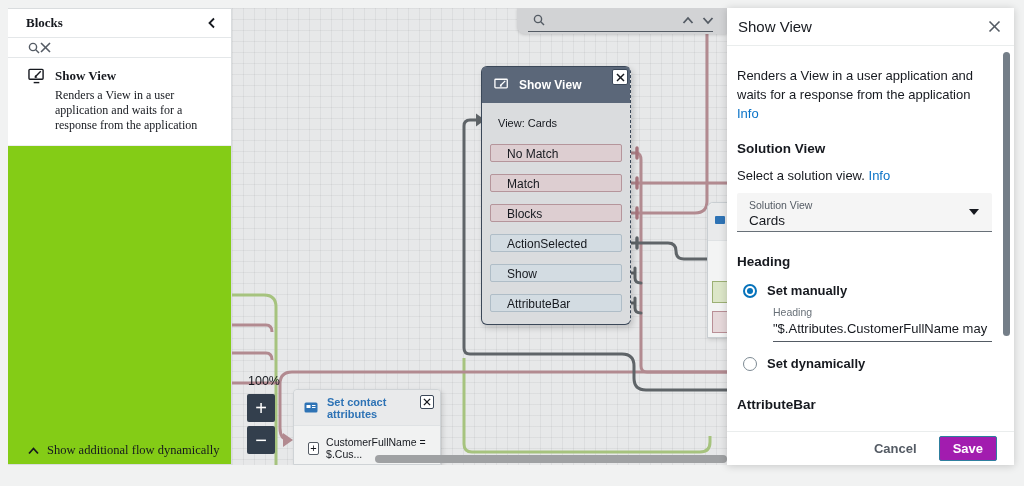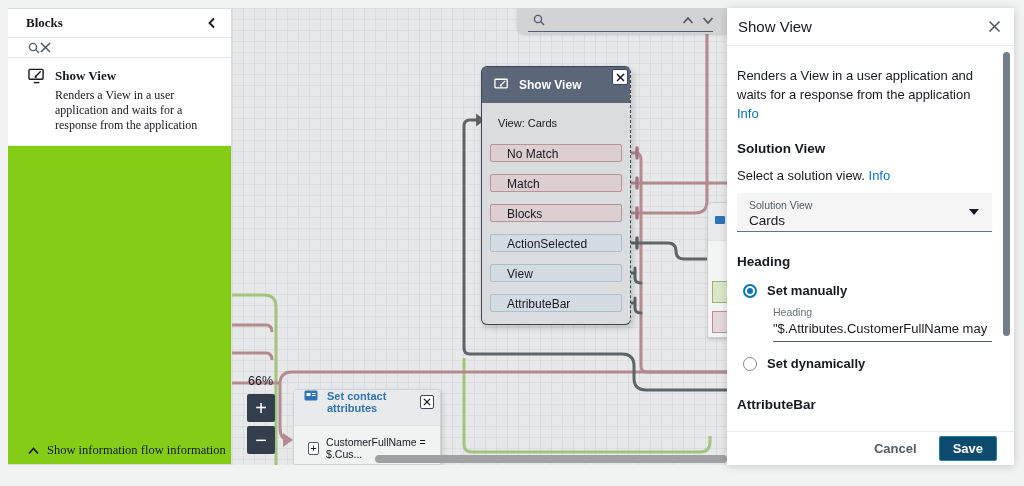--- a/index.html
+++ b/index.html
@@ -52,21 +52,21 @@
   .sv-row { position:absolute; left:8px; width:132px; height:18px; border-radius:2px;
             font-size:12px; line-height:19px; padding-left:16px; }
   .row-pink { background:#ddced1; border:1px solid #b5959b; }
   .row-blue { background:#d3dce2; border:1px solid #afbdc7; }
 
   
   .scblock { position:absolute; left:61px; top:381px; width:148px; height:76px;
              background:#f1f2f2; border:1px solid #cfd3d6; border-radius:4px 4px 0 0;
              box-shadow:2px 2px 5px rgba(0,0,0,0.12); }
   .scblock .hdr { height:36px; background:#e9eaeb; border-radius:4px 4px 0 0; border-bottom:1px solid #dfe2e4;
-                  display:flex; padding-left:10px; }
+                  display:flex; align-items:center; padding-left:10px; }
   .scblock .hdr .ttl { margin-left:9px; font-size:11px; font-weight:bold; color:#2e73b5; line-height:12px; width:80px; }
   .scblock .closebox { top:5px; right:6px; width:14px; height:14px; }
   .scblock .row { display:flex; align-items:center; margin:10px 0 0 14px; }
   .plusbox { width:13px; height:13px; border:1px solid #545b64; background:#fff; border-radius:2px;
              font-size:11px; line-height:11px; text-align:center; color:#16191f; margin-right:7px; }
   .scblock .rowtxt { font-size:10.5px; }
 
   
   .hidden-block { position:absolute; left:475px; top:194px; width:20px; height:136px;
                   background:#f3f4f4; border:1px solid #c9ced2; border-right:none; border-radius:6px 0 0 0;
@@ -107,21 +107,21 @@
   .radio.sel { border-color:#0773bb; border-width:2px; }
   .radio.sel::after { content:""; position:absolute; left:2px; top:2px; width:6px; height:6px; border-radius:50%; background:#0773bb; }
   .radio-label { font-size:13px;font-weight:bold; }
   .inline-input { margin:8px 0 0 36px; border-bottom:1.5px solid #545b64; padding-bottom:5px; }
   .inline-input .lab { font-size:10.5px; color:#687078; }
   .inline-input .val { font-size:13px; margin-top:3px; white-space:nowrap; overflow:hidden; width:218px; }
   .sec-ab { margin-top:26px; }
   .p-foot { position:absolute; left:0; bottom:0; right:0; height:34px; background:#fff; border-top:1px solid #eaeded;
             display:flex; align-items:center; justify-content:flex-end; padding-right:17px; }
   .btn-cancel { font-size:13px; font-weight:600; color:#545b64; background:none; border:none; margin-right:22px; }
-  .btn-save { font-size:13px; font-weight:600; color:#fff; background:#0c4a6e; border:1px solid #2e7f9e;
+  .btn-save { font-size:13px; font-weight:600; color:#fff; background:#a21caf; border:1px solid #2e7f9e;
               border-radius:2px; padding:4px 13px; }
   .xglyph { stroke:#545b64; stroke-width:1.6; }
 </style>
 </head>
 <body>
 
 <div class="page">
 
   <div class="sidebar">
     <div class="sb-head">
@@ -149,21 +149,21 @@
       </svg>
       <div class="txt">
         <div class="t">Show View</div>
         <div class="d">Renders a View in a user application and waits for a response from the application</div>
       </div>
     </div>
     <div class="sb-foot">
       <svg width="11" height="8" viewBox="0 0 11 8">
         <polyline points="1,6.5 5.5,1.5 10,6.5" fill="none" stroke="#16191f" stroke-width="1.8"></polyline>
       </svg>
-      <span>Show information flow information</span>
+      <span>Show additional flow dynamically</span>
     </div>
   </div>
 
   <div class="canvas">
 
     <svg class="wires" width="495" height="457" viewBox="0 0 495 457">
 
       <path d="M0,287 L32,287 Q44,287 44,299 L44,457" fill="none" stroke="#a6c37e" stroke-width="3"></path>
 
       <path d="M232,350 L232,436 Q232,444 240,444 L468,444 Q478,444 478,434 L478,428" fill="none" stroke="#a6c37e" stroke-width="3"></path>
@@ -223,21 +223,21 @@
         <svg width="9" height="9" viewBox="0 0 9 9">
             <line x1="1" y1="1" x2="8" y2="8" stroke="#16191f" stroke-width="1.5"></line>
             <line x1="8" y1="1" x2="1" y2="8" stroke="#16191f" stroke-width="1.5"></line>
           </svg>
       </div>
       <div class="sv-sub">View: Cards</div>
       <div class="sv-row row-pink" style="top:77px">No Match</div>
       <div class="sv-row row-pink" style="top:107px">Match</div>
       <div class="sv-row row-pink" style="top:137px">Blocks</div>
       <div class="sv-row row-blue" style="top:167px">ActionSelected</div>
-      <div class="sv-row row-blue" style="top:197px">View</div>
+      <div class="sv-row row-blue" style="top:197px">Show</div>
       <div class="sv-row row-blue" style="top:227px">AttributeBar</div>
     </div>
 
     <div class="scblock">
       <div class="hdr">
         <svg width="14" height="11" viewBox="0 0 14 11">
           <rect x="0.5" y="0.5" width="13" height="10" rx="1.5" fill="#2e73b5"></rect>
           <rect x="2.5" y="3" width="4" height="3" fill="#fff"></rect>
           <line x1="8" y1="3.5" x2="11.5" y2="3.5" stroke="#fff" stroke-width="1"></line>
           <line x1="8" y1="5.5" x2="11.5" y2="5.5" stroke="#fff" stroke-width="1"></line>
@@ -256,21 +256,21 @@
       </div>
     </div>
 
     <div class="hidden-block">
       <div class="hh"></div>
       <div class="icon"></div>
       <div class="g"></div>
       <div class="p"></div>
     </div>
 
-    <div class="zoomlabel">66%</div>
+    <div class="zoomlabel">100%</div>
     <button class="zbtn plus">+</button>
     <button class="zbtn minus">−</button>
     <div class="hscroll"></div>
   </div>
 
   <div class="panel">
     <div class="p-head">
       <span class="p-title">Show View</span>
       <svg width="13" height="13" viewBox="0 0 13 13">
         <line x1="1.5" y1="1.5" x2="11.5" y2="11.5" class="xglyph"></line>

